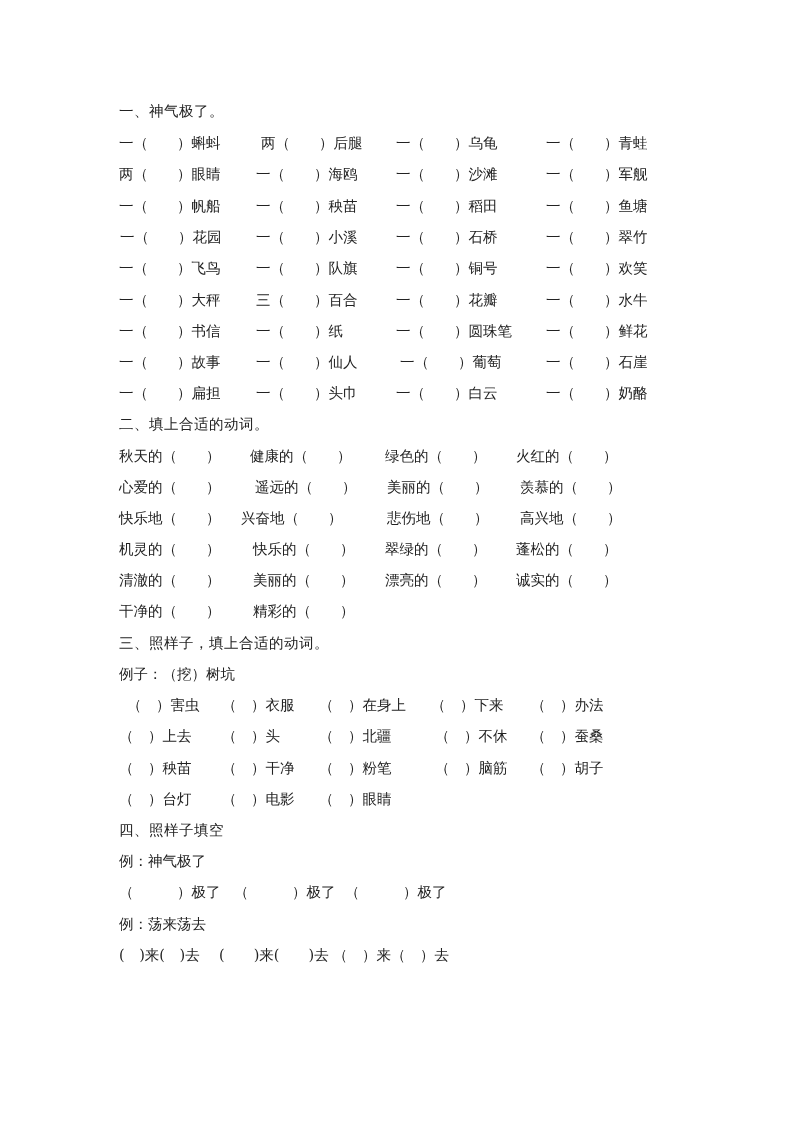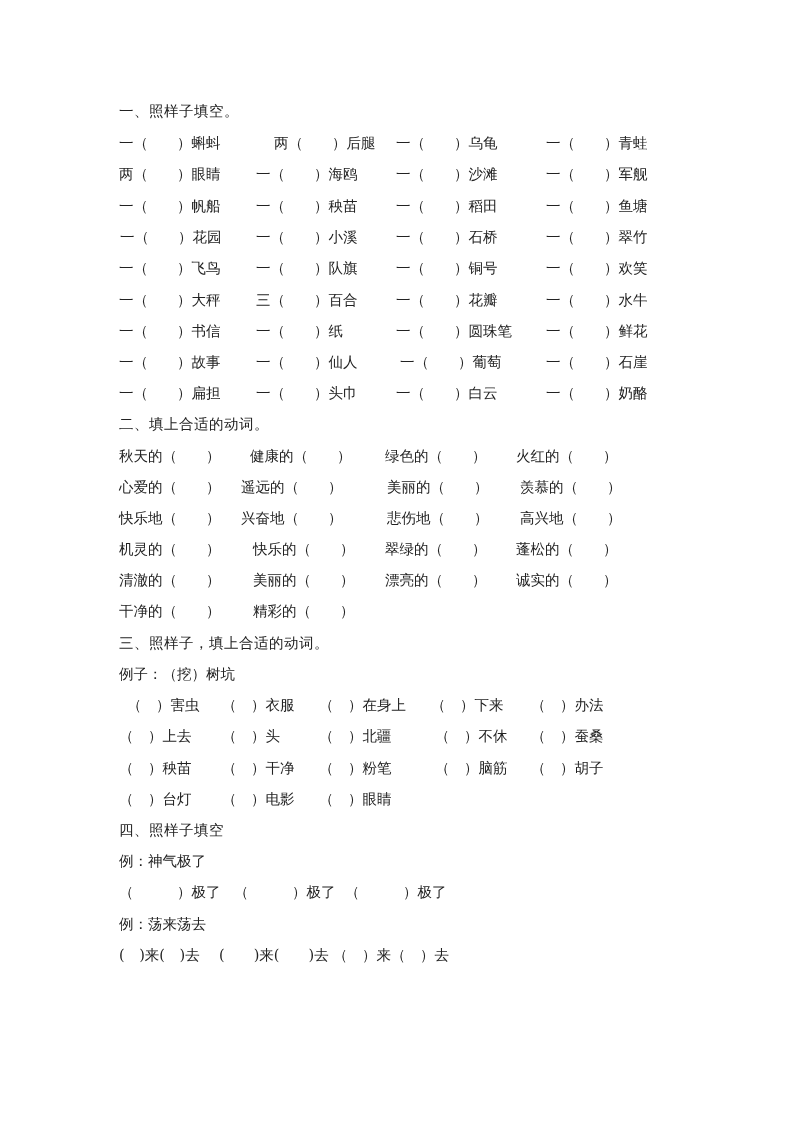--- a/index.html
+++ b/index.html
@@ -7,25 +7,25 @@
          font-family: "DejaVu Serif", "Liberation Serif", serif; color: #222; font-size: 14.5px; }
   .line { position: absolute; left: 119px; white-space: nowrap; height: 20px; line-height: 20px; }
   .cell { position: absolute; top: 0; white-space: pre; }
   .heading { letter-spacing: 0.5px; }
 </style>
 </head>
 <body>
 
 <div>
 
-  <div class="line heading" style="top:101px">一、照样子填空。</div>
+  <div class="line heading" style="top:101px">一、神气极了。</div>
 
   <div class="line" style="top:133px">
     <span class="cell" style="left:0">一（　　）蝌蚪</span>
-    <span class="cell" style="left:155px">两（　　）后腿</span>
+    <span class="cell" style="left:142px">两（　　）后腿</span>
     <span class="cell" style="left:277px">一（　　）乌龟</span>
     <span class="cell" style="left:427px">一（　　）青蛙</span>
   </div>
   <div class="line" style="top:164px">
     <span class="cell" style="left:0">两（　　）眼睛</span>
     <span class="cell" style="left:137px">一（　　）海鸥</span>
     <span class="cell" style="left:277px">一（　　）沙滩</span>
     <span class="cell" style="left:427px">一（　　）军舰</span>
   </div>
   <div class="line" style="top:196px">
@@ -74,21 +74,21 @@
   <div class="line heading" style="top:414px">二、填上合适的动词。</div>
 
   <div class="line" style="top:446px">
     <span class="cell" style="left:0">秋天的（　　）</span>
     <span class="cell" style="left:131px">健康的（　　）</span>
     <span class="cell" style="left:266px">绿色的（　　）</span>
     <span class="cell" style="left:397px">火红的（　　）</span>
   </div>
   <div class="line" style="top:477px">
     <span class="cell" style="left:0">心爱的（　　）</span>
-    <span class="cell" style="left:122px">遥远的（　　）</span>
+    <span class="cell" style="left:136px">遥远的（　　）</span>
     <span class="cell" style="left:268px">美丽的（　　）</span>
     <span class="cell" style="left:401px">羡慕的（　　）</span>
   </div>
   <div class="line" style="top:508px">
     <span class="cell" style="left:0">快乐地（　　）</span>
     <span class="cell" style="left:122px">兴奋地（　　）</span>
     <span class="cell" style="left:268px">悲伤地（　　）</span>
     <span class="cell" style="left:401px">高兴地（　　）</span>
   </div>
   <div class="line" style="top:539px">

